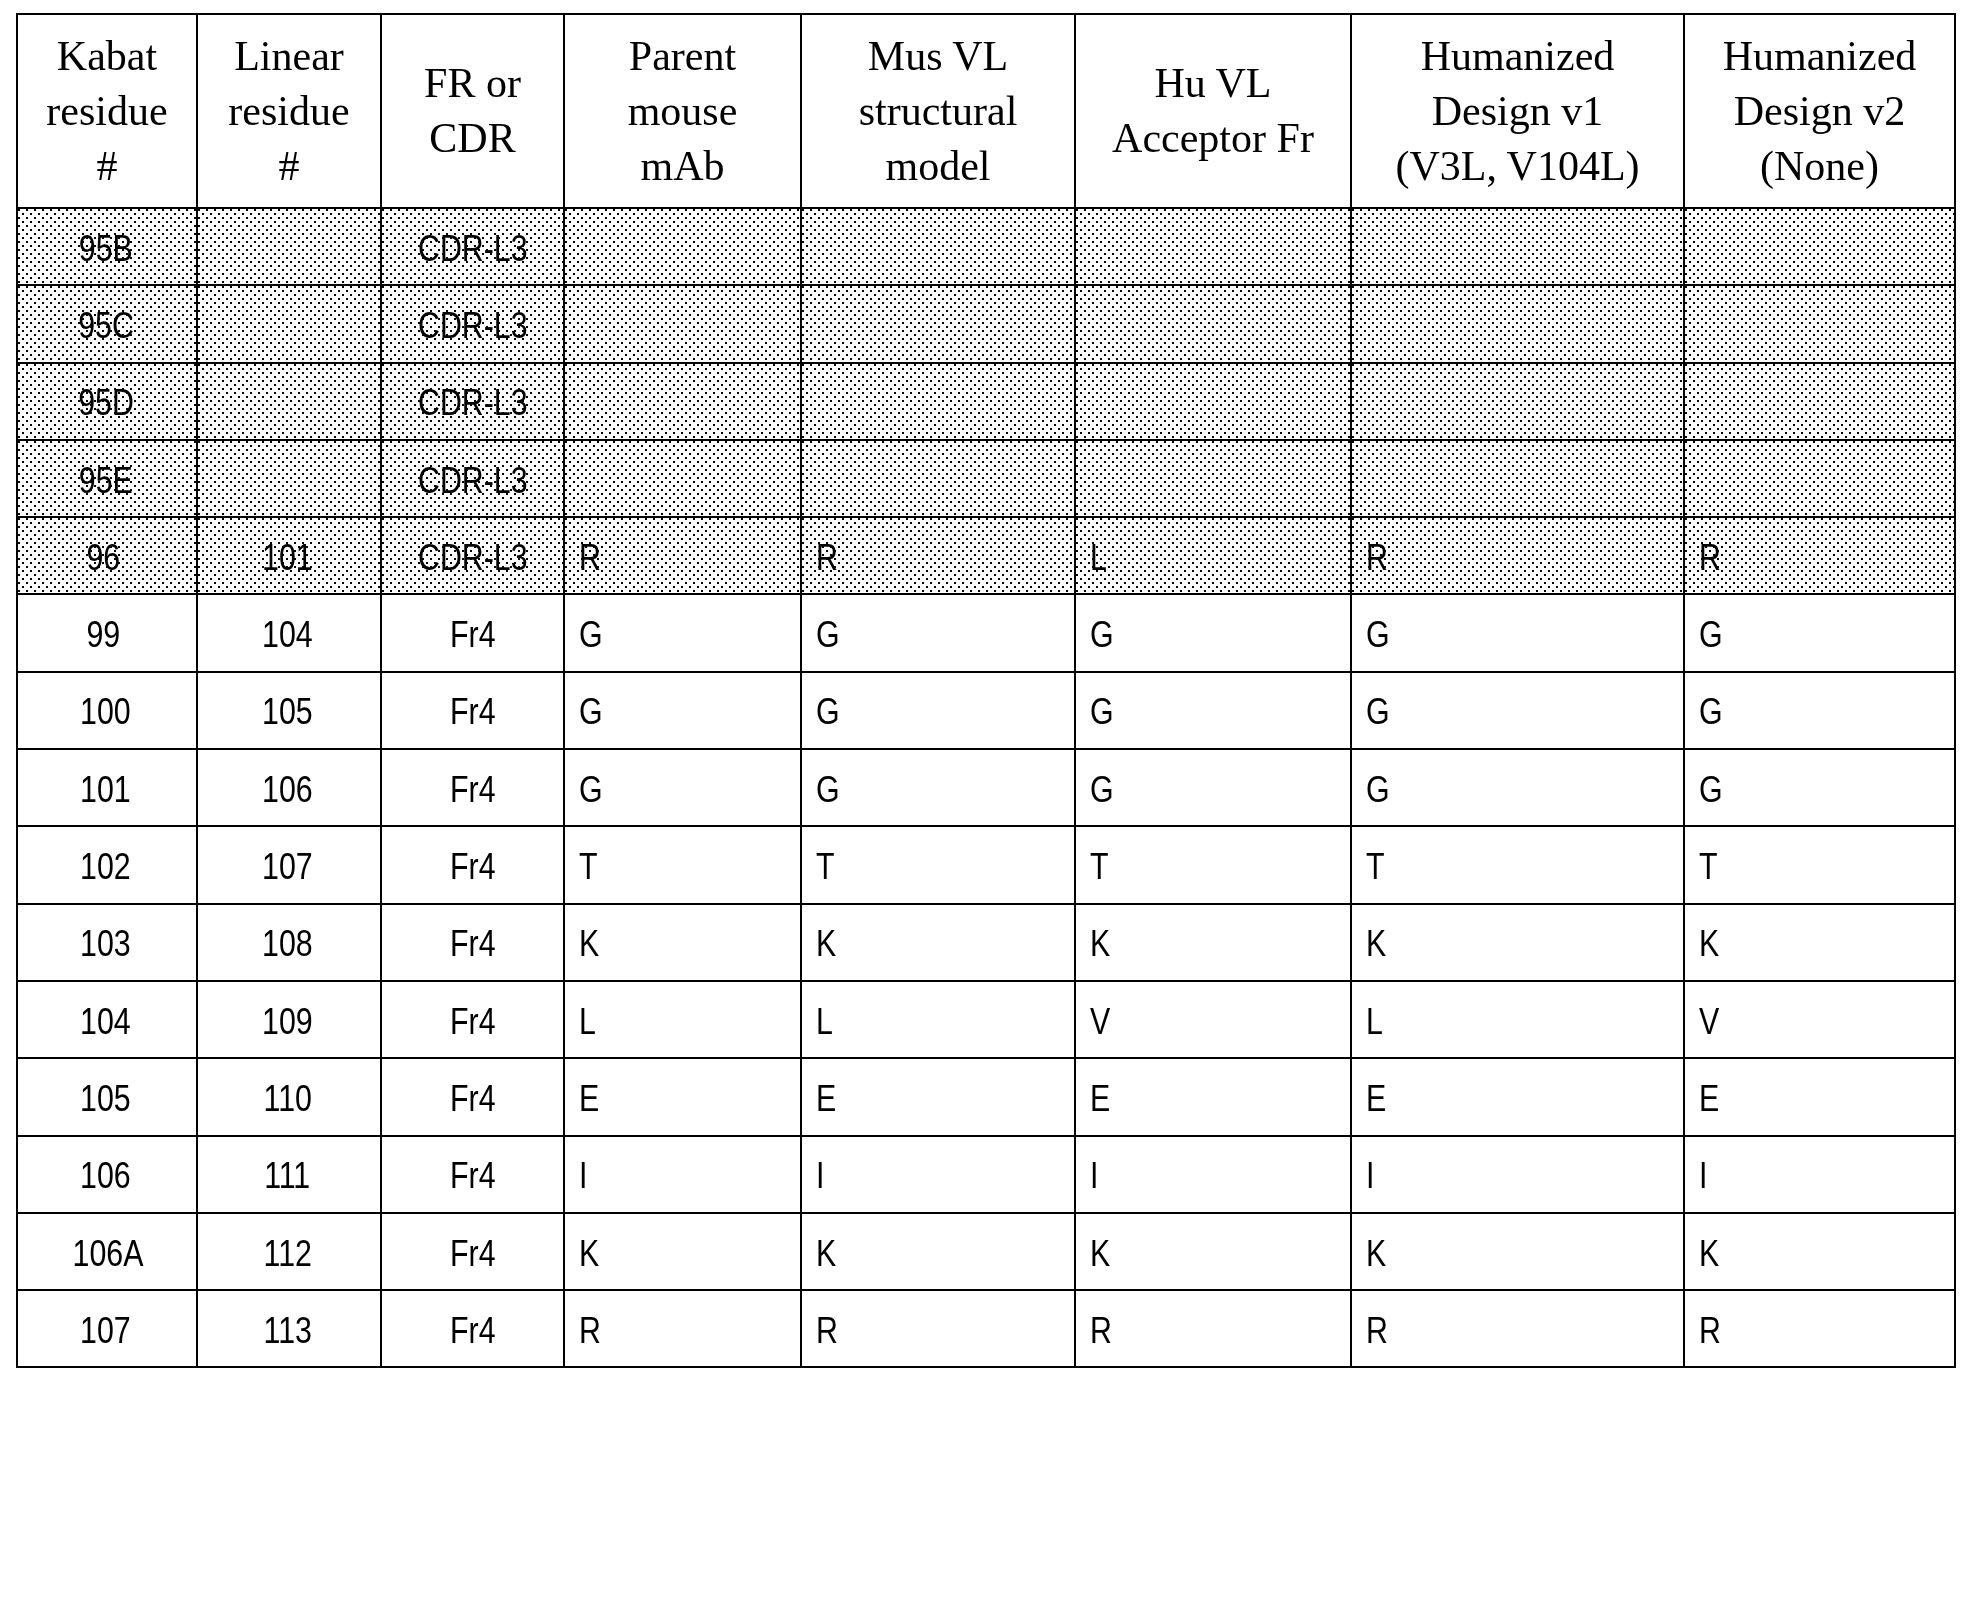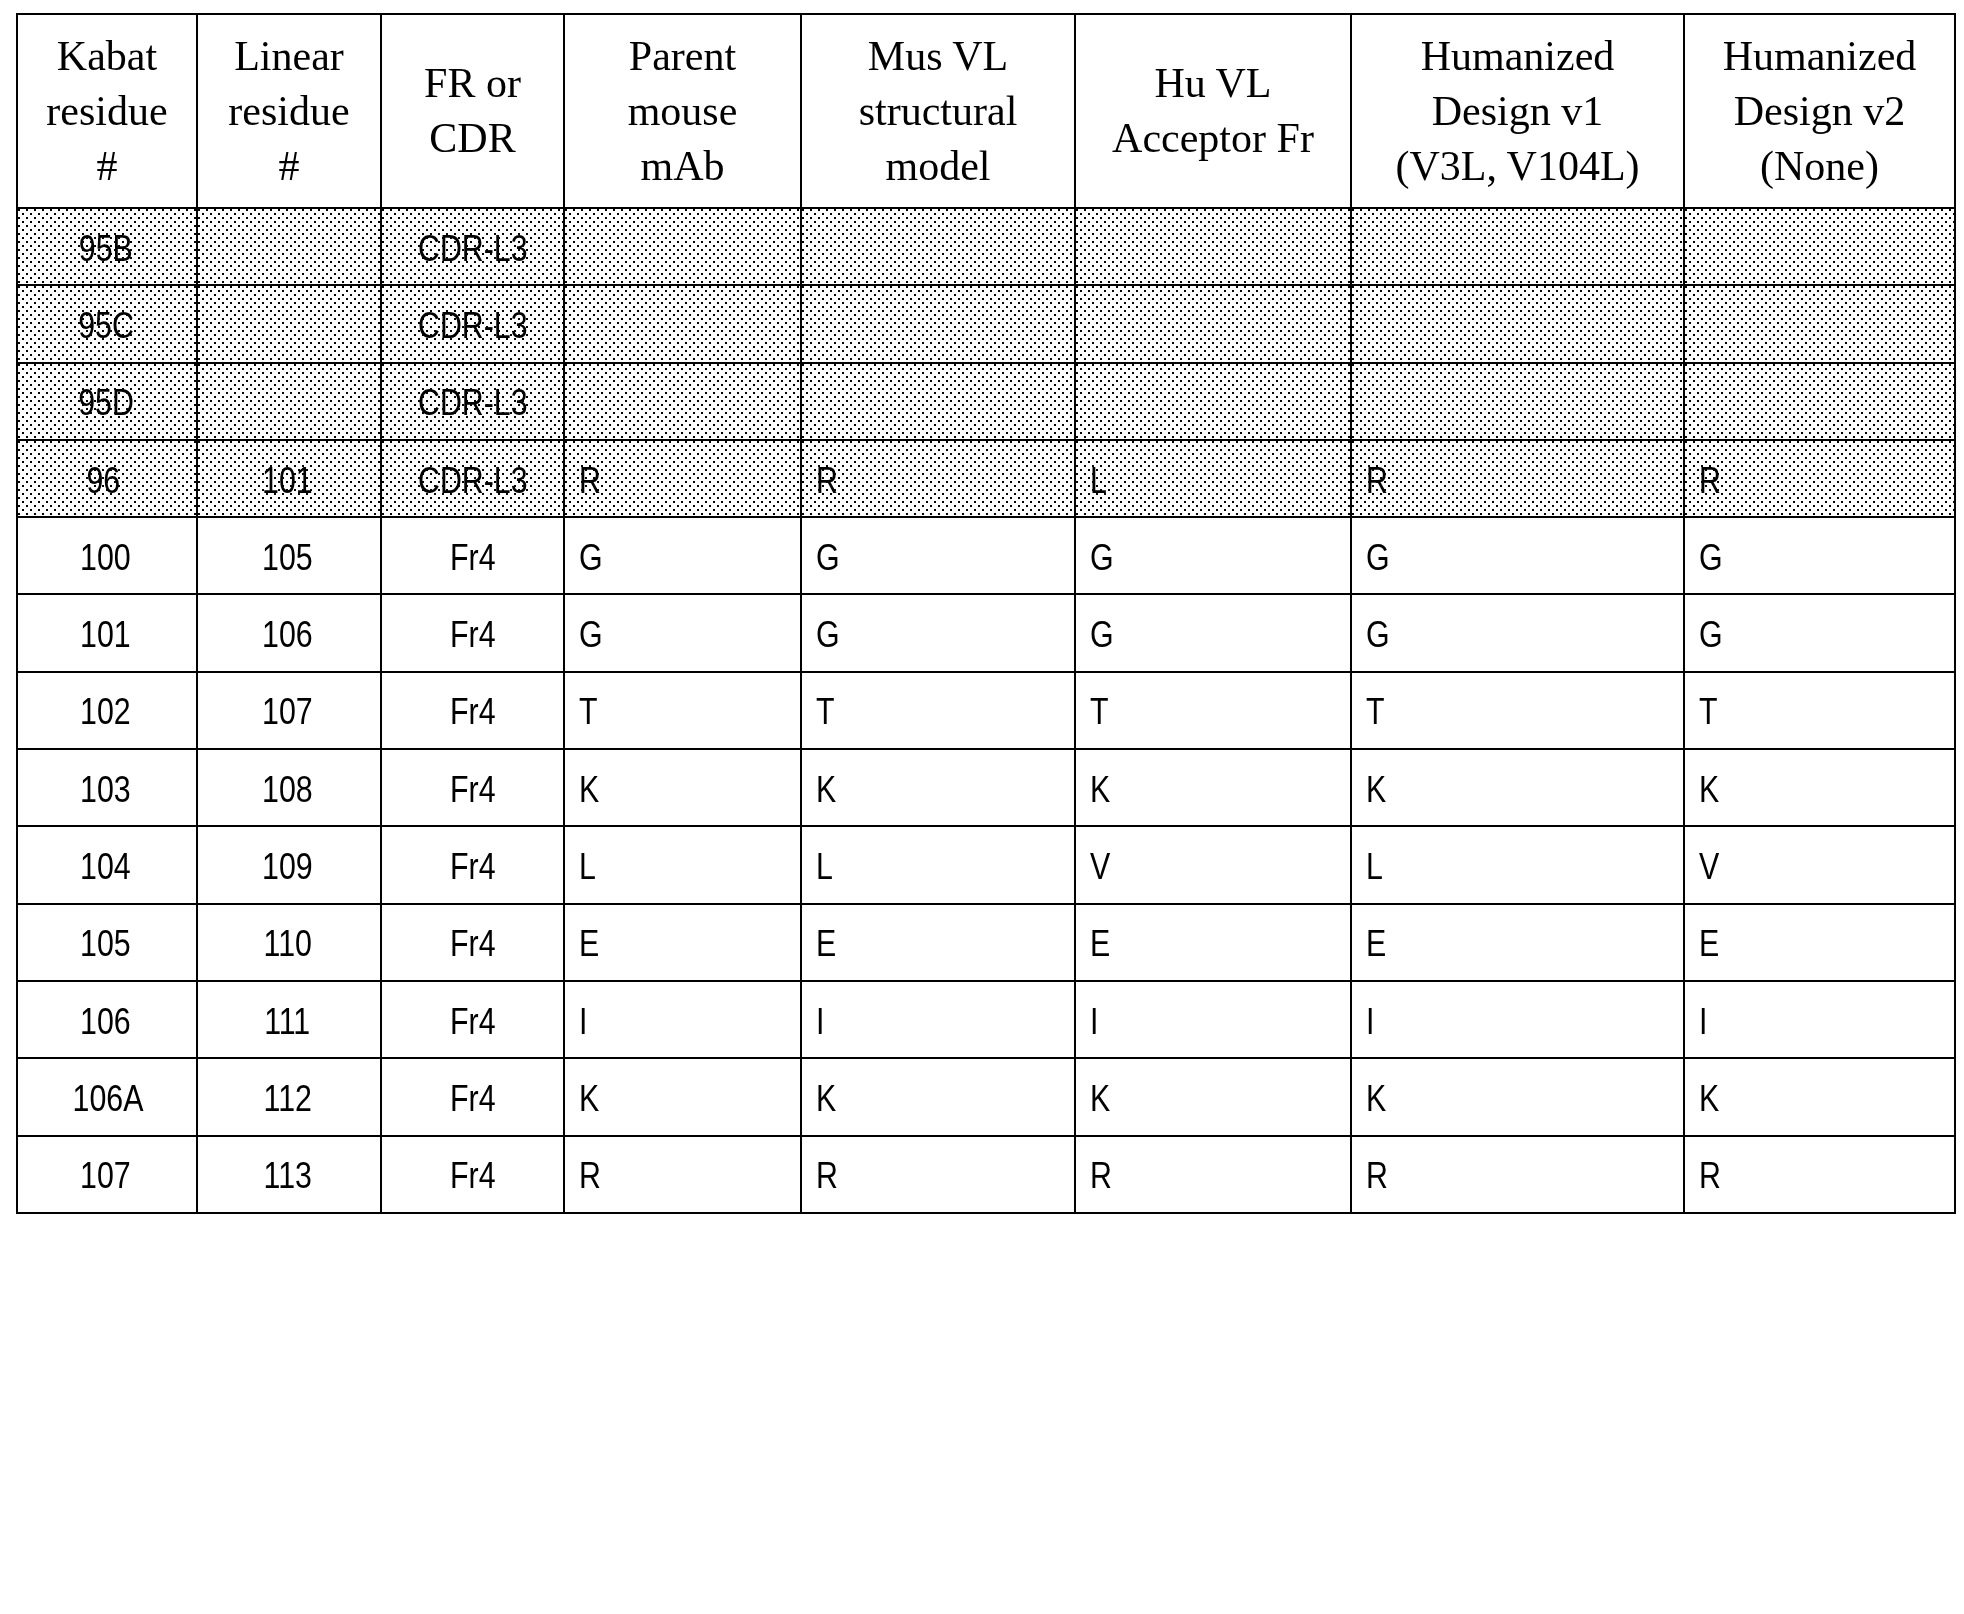--- a/index.html
+++ b/index.html
@@ -127,28 +127,48 @@
         <td class="num"><span class="txt">95D</span></td>
         <td class="num"><span class="txt"></span></td>
         <td class="region"><span class="txt">CDR-L3</span></td>
         <td class="aa"><span class="txt"></span></td>
         <td class="aa"><span class="txt"></span></td>
         <td class="aa"><span class="txt"></span></td>
         <td class="aa"><span class="txt"></span></td>
         <td class="aa"><span class="txt"></span></td>
       </tr>
       <tr class="shaded">
+        <td class="num"><span class="txt">95E</span></td>
+        <td class="num"><span class="txt"></span></td>
+        <td class="region"><span class="txt">CDR-L3</span></td>
+        <td class="aa"><span class="txt"></span></td>
+        <td class="aa"><span class="txt"></span></td>
+        <td class="aa"><span class="txt"></span></td>
+        <td class="aa"><span class="txt"></span></td>
+        <td class="aa"><span class="txt"></span></td>
+      </tr>
+      <tr class="shaded">
         <td class="num"><span class="txt">96</span></td>
         <td class="num"><span class="txt">101</span></td>
         <td class="region"><span class="txt">CDR-L3</span></td>
         <td class="aa"><span class="txt">R</span></td>
         <td class="aa"><span class="txt">R</span></td>
         <td class="aa"><span class="txt">L</span></td>
         <td class="aa"><span class="txt">R</span></td>
         <td class="aa"><span class="txt">R</span></td>
+      </tr>
+      <tr>
+        <td class="num"><span class="txt">99</span></td>
+        <td class="num"><span class="txt">104</span></td>
+        <td class="region"><span class="txt">Fr4</span></td>
+        <td class="aa"><span class="txt">G</span></td>
+        <td class="aa"><span class="txt">G</span></td>
+        <td class="aa"><span class="txt">G</span></td>
+        <td class="aa"><span class="txt">G</span></td>
+        <td class="aa"><span class="txt">G</span></td>
       </tr>
       <tr>
         <td class="num"><span class="txt">100</span></td>
         <td class="num"><span class="txt">105</span></td>
         <td class="region"><span class="txt">Fr4</span></td>
         <td class="aa"><span class="txt">G</span></td>
         <td class="aa"><span class="txt">G</span></td>
         <td class="aa"><span class="txt">G</span></td>
         <td class="aa"><span class="txt">G</span></td>
         <td class="aa"><span class="txt">G</span></td>

